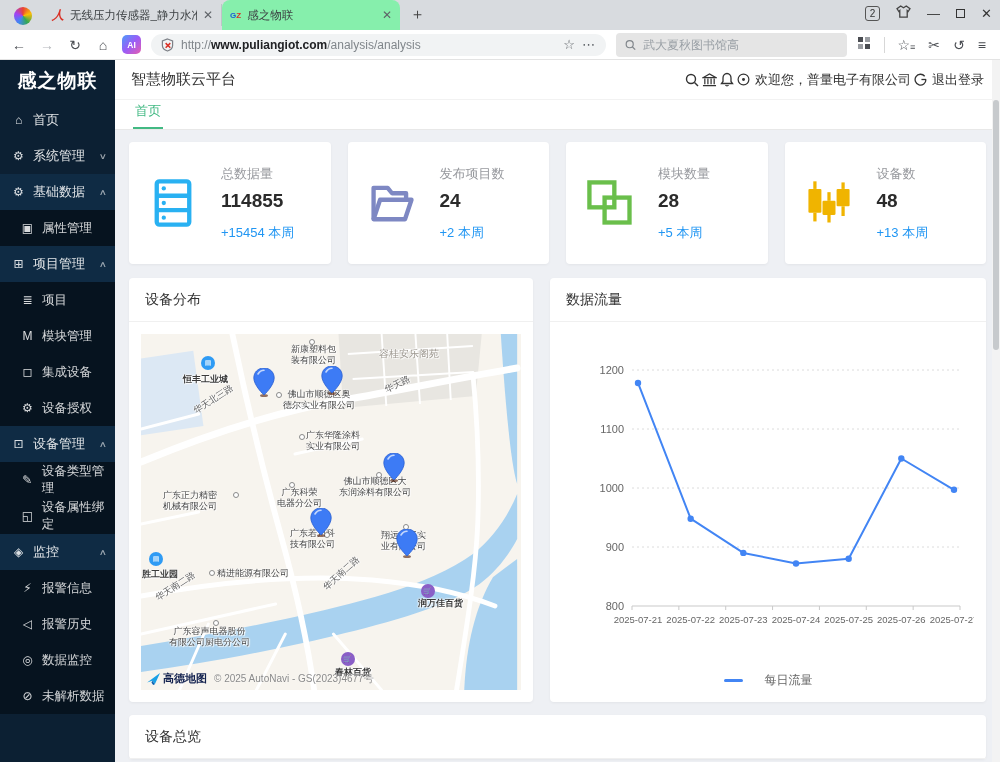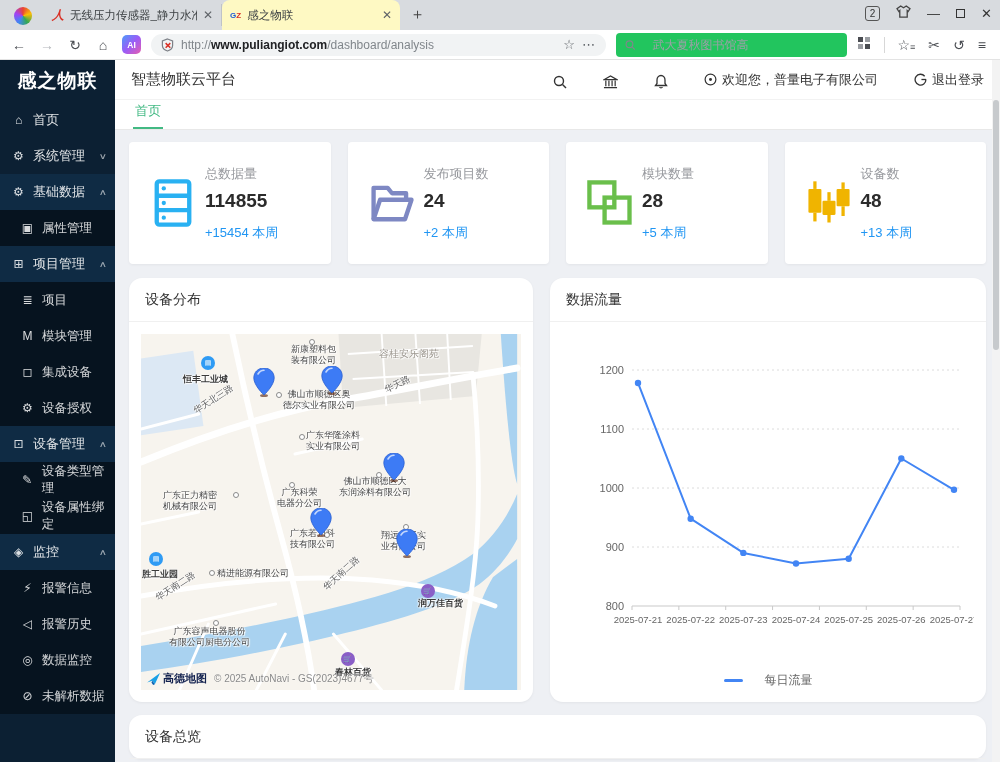--- a/index.html
+++ b/index.html
@@ -5,21 +5,21 @@
   * { margin:0; padding:0; box-sizing:border-box; }
   html,body { width:1000px; height:762px; overflow:hidden; }
   body { font-family:"Liberation Sans","DejaVu Sans",sans-serif; background:#eef0f4; position:relative; }
 
   
   .tabbar { height:30px; background:#d8dbdf; display:flex; align-items:flex-end; padding:0 6px; position:relative; }
   .browser-logo { width:18px; height:18px; border-radius:50%; margin:0 12px 5px 8px;
     background:conic-gradient(#e94335,#fbbc05,#34a853,#4285f4,#a142f4,#e94335); }
   .tab { width:178px; height:30px; display:flex; align-items:center; gap:6px; padding:0 8px; font-size:11.5px; color:#3c4043; }
   .tab.inactive { border-right:1px solid #bfc3c8; height:22px; margin-bottom:4px; }
-  .tab.active { background:#fef9c3; border-radius:8px 8px 0 0; height:30px; }
+  .tab.active { background:#86efac; border-radius:8px 8px 0 0; height:30px; }
   .tab .title { flex:1; white-space:nowrap; overflow:hidden; }
   .tab .close { color:#5f6368; font-size:12px; }
   .fav1 { color:#d93025; font-weight:bold; font-size:12px; font-style:italic; }
   .fav2 { font-size:8px; font-weight:bold; letter-spacing:0; }
   .fav2 b { color:#1a5cd6; } .fav2 i { color:#d93025; font-style:normal; }
   .newtab { font-size:15px; color:#444; margin:0 0 6px 10px; }
   .winctrl { position:absolute; right:8px; top:4px; display:flex; align-items:center; gap:16px; color:#333; }
   .badge2 { width:15px; height:15px; border:1.5px solid #555; border-radius:3px; font-size:10px; display:flex; align-items:center; justify-content:center; }
   .wbtn { font-size:13px; color:#333; }
   .maxbox { width:9px; height:9px; border:1.3px solid #333; display:inline-block; }
@@ -27,56 +27,56 @@
   .toolbar { height:30px; background:#ffffff; border-bottom:1px solid #e3e3e3; display:flex; align-items:center; padding:0 10px; gap:10px; }
   .navic { font-size:14px; color:#4a4d52; width:18px; text-align:center; }
   .navic.dis { color:#b4b7bb; }
   .ai-btn { width:19px; height:19px; border-radius:5px; background:linear-gradient(135deg,#4e9bfa,#9b5cf6,#e55fb0);
     color:#fff; font-size:8.5px; font-weight:bold; display:flex; align-items:center; justify-content:center; }
   .urlbar { width:455px; height:22px; background:#f1f3f4; border-radius:12px; display:flex; align-items:center; padding:0 10px; gap:7px; font-size:12px; }
   .shield { position:relative; width:13px; height:14px; }
   .url-scheme,.url-path { color:#80868b; } .url-host { color:#202124; font-weight:bold; }
   .url-text { flex:1; white-space:nowrap; overflow:hidden; }
   .urlstar { color:#5f6368; font-size:13px; } .urldots { color:#5f6368; font-size:13px; letter-spacing:1px; }
-  .searchbox { flex:1; height:24px; background:#22c55e; border-radius:4px; display:flex; align-items:center; padding:0 9px; gap:17px; }
+  .searchbox { flex:1; height:24px; background:#e5e5e5; border-radius:4px; display:flex; align-items:center; padding:0 9px; gap:7px; }
   .searchbox input { border:0; background:transparent; outline:none; font-size:12px; width:100%; color:#555; font-family:inherit; }
   .searchbox input::placeholder { color:#9aa0a6; }
   .tb-icons { display:flex; align-items:center; gap:13px; padding-right:4px; }
   .tbic { font-size:14px; color:#4a4d52; }
   .vdiv { width:1px; height:16px; background:#d7d7d7; }
 
   
   .app { display:flex; height:702px; }
   .sidebar { width:115px; background:#0c2033; flex:none; display:flex; flex-direction:column; }
   .side-logo { height:42px; display:flex; align-items:center; justify-content:center; color:#fff; font-size:19px; font-weight:bold; letter-spacing:1px; }
   .side-item { height:36px; display:flex; align-items:center; font-size:13px; color:rgba(255,255,255,.88); flex:none; }
   .side-item.top { background:#0c2033; padding-left:11px; }
   .side-item.open { background:#0f2b44; }
   .side-item.sub { background:#06131f; padding-left:20px; font-size:12.5px; color:rgba(255,255,255,.82); }
   .si-icon { width:15px; margin-right:7px; font-size:12px; text-align:center; color:rgba(255,255,255,.85); }
   .si-chev { margin-left:auto; margin-right:9px; font-size:8px; color:rgba(255,255,255,.6); transform:scaleX(1.4); }
 
   .main { flex:1; position:relative; background:#eef0f4; overflow:hidden; }
   .topbar { height:40px; background:#fff; display:flex; align-items:center; padding:0 16px; border-bottom:1px solid #f2f2f2; }
   .app-title { font-size:15px; color:#333; }
-  .topbar-right { margin-left:auto; display:flex; align-items:flex-end; gap:36px; font-size:13px; color:#333; }
+  .topbar-right { margin-left:auto; display:flex; align-items:center; gap:3px; font-size:13px; color:#333; }
   .hic { display:flex; align-items:center; gap:5px; color:#333; }
   .tabstrip { height:30px; background:#fff; border-bottom:1px solid #e8e8e8; display:flex; align-items:flex-end; padding-left:18px; }
   .navtab { font-size:13px; color:#42b983; padding:0 2px 7px; border-bottom:2px solid #42b983; }
 
   .content { padding:12px 14px 0; }
   .stats-row { display:grid; grid-template-columns:repeat(4,1fr); gap:17px; }
-  .card { background:#fff; border-radius:4px; box-shadow:0 1px 3px rgba(0,0,0,.05); height:122px; display:flex; align-items:center; padding:0 18px; gap:6px; }
+  .card { background:#fff; border-radius:4px; box-shadow:0 1px 3px rgba(0,0,0,.05); height:122px; display:flex; align-items:center; padding:0 18px; gap:22px; }
   .card svg { flex:none; }
   .card-label { font-size:13px; color:#96989d; margin-bottom:7px; }
   .card-value { font-size:19px; font-weight:bold; color:#2b2b2b; margin-bottom:12px; }
   .card-delta { font-size:13px; color:#2196f3; }
 
   .panels-row { display:grid; grid-template-columns:1fr 1fr; gap:17px; margin-top:14px; }
-  .panel { background:#fff; border-radius:13px; box-shadow:0 1px 3px rgba(0,0,0,.05); }
+  .panel { background:#fff; border-radius:4px; box-shadow:0 1px 3px rgba(0,0,0,.05); }
   .panel-head { height:44px; display:flex; align-items:center; padding:0 16px; font-size:14px; color:#333; border-bottom:1px solid #f0f0f0; }
   .panel-body { padding:12px; }
 
   
   .map { position:relative; width:100%; height:356px; background:#f7f4ee; overflow:hidden; }
   .map svg.bg { position:absolute; inset:0; }
   .mlabel { position:absolute; font-size:9px; line-height:11px; color:#454545; white-space:pre-line; text-align:center;
     text-shadow:0 0 2px #fff,0 0 2px #fff,0 0 2px #fff,1px 1px 1px #fff; }
   .mlabel.area { color:#9a958d; font-size:10px; }
   .mlabel.road { color:#5c5c5c; }
@@ -134,21 +134,21 @@
   <span class="navic">↻</span>
   <span class="navic">⌂</span>
   <span class="ai-btn">AI</span>
   <div class="urlbar">
     <span class="shield">
       <svg width="13" height="14" viewBox="0 0 14 15">
           <path d="M7 1 L12.5 3 V8 C12.5 11 10 13 7 14 C4 13 1.5 11 1.5 8 V3 Z" fill="none" stroke="#7d8187" stroke-width="1.3"></path>
           <path d="M5 10.5 L10 5.5 M5 5.5 L10 10.5" stroke="#d93025" stroke-width="1.6"></path>
         </svg>
     </span>
-    <span class="url-text"><span class="url-scheme">http://</span><span class="url-host">www.puliangiot.com</span><span class="url-path">/dashboard/analysis</span></span>
+    <span class="url-text"><span class="url-scheme">http://</span><span class="url-host">www.puliangiot.com</span><span class="url-path">/analysis/analysis</span></span>
     <span class="urlstar">☆</span>
     <span class="urldots">⋯</span>
   </div>
   <div class="searchbox">
     <svg width="12" height="12" viewBox="0 0 14 14">
         <circle cx="6" cy="6" r="4.5" fill="none" stroke="#80868b" stroke-width="1.5"></circle>
         <path d="M9.5 9.5 L13 13" stroke="#80868b" stroke-width="1.5"></path>
       </svg>
     <input placeholder="武大夏秋图书馆高" style="">
   </div>

